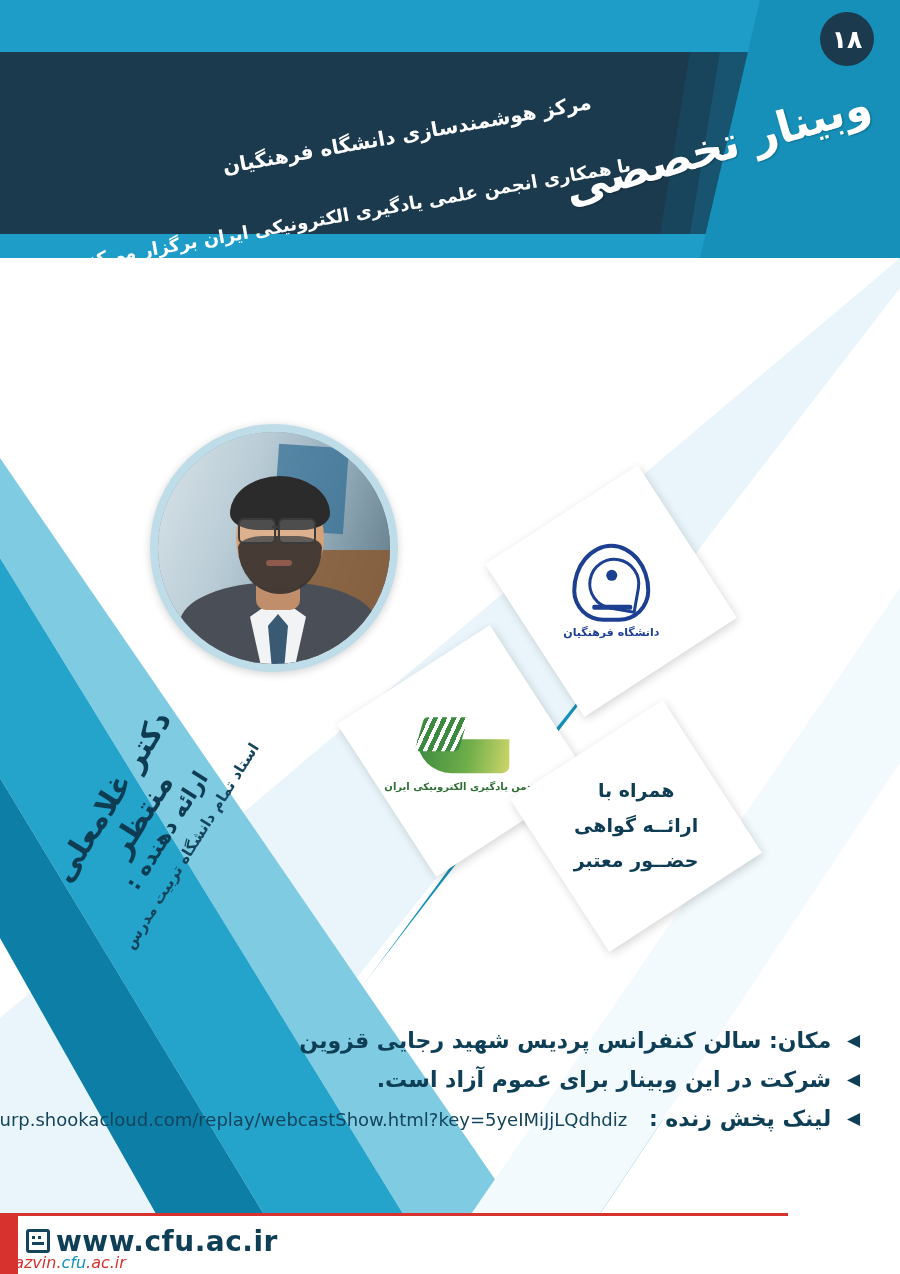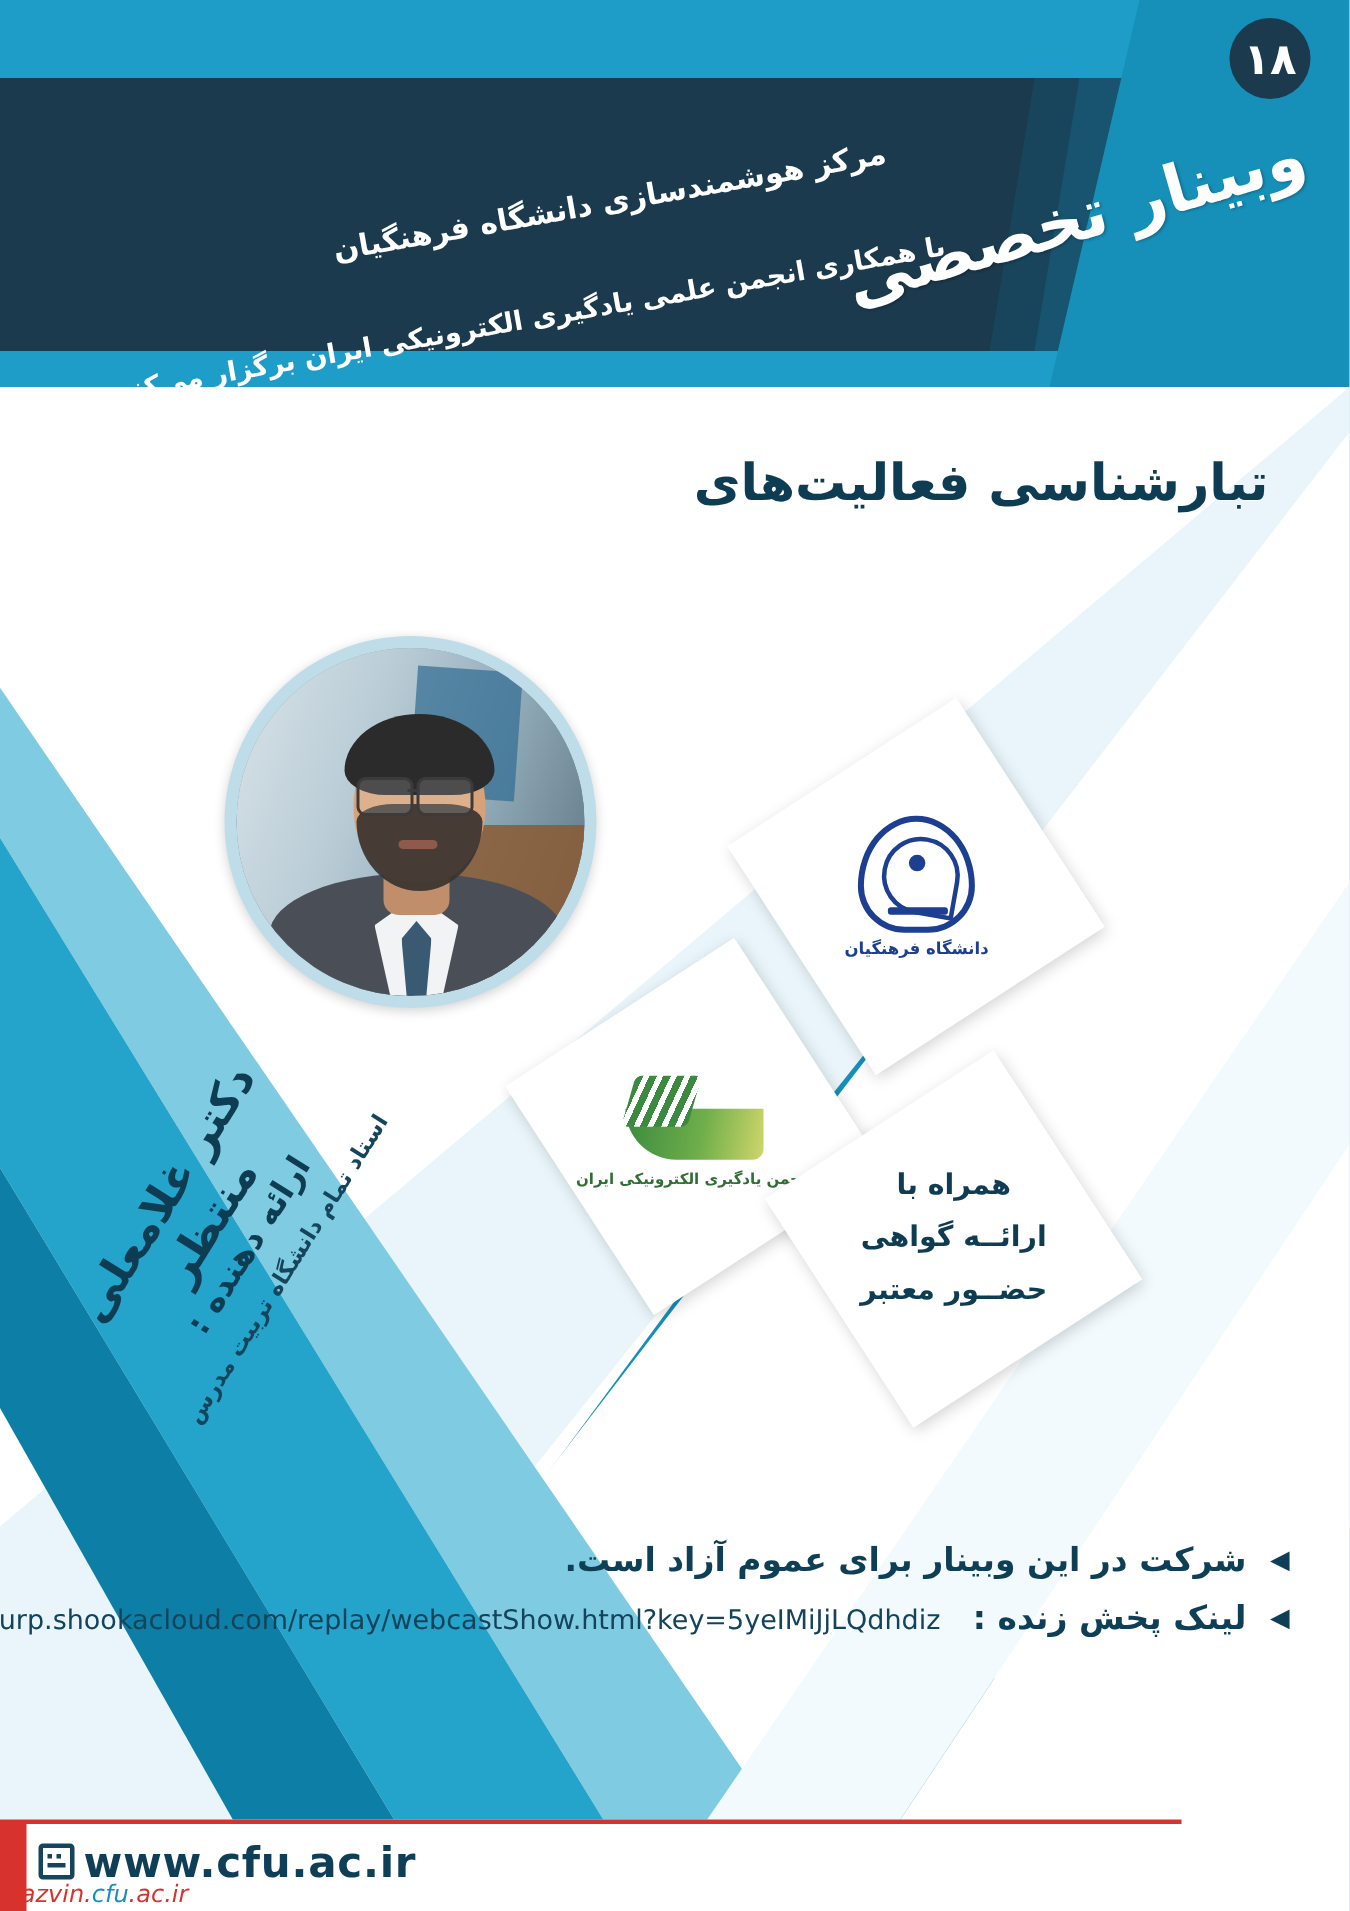--- a/index.html
+++ b/index.html
@@ -61,21 +61,21 @@
 
   .badge-18 {
     position: absolute;
     right: 26px;
     top: 12px;
     width: 54px;
     height: 54px;
     border-radius: 50%;
     background: #1b3a4d;
     color: #ffffff;
-    font-size: 29px;
+    font-size: 25px;
     font-weight: bold;
     display: flex;
     align-items: center;
     justify-content: center;
     letter-spacing: 1px;
   }
 
   
   .webinar-title {
     position: absolute;
@@ -463,21 +463,20 @@
     <div class="shape s-lightblue"></div>
     <div class="shape s-white-wedge"></div>
     <div class="shape s-teal-band-c"></div>
     <div class="shape s-teal-band-a"></div>
     <div class="shape s-teal-band-b"></div>
     <div class="shape s-pale-lower"></div>
     <div class="shape s-white-lower"></div>
   </div>
 
   <div class="seminar-title">
-    <div>تبارشناسی فعالیت‌های</div>
   </div>
 
   <div class="photo-wrap">
     <div class="photo">
       <div class="ph-wall"></div>
       <div class="ph-frame"></div>
       <div class="ph-chair"></div>
       <div class="ph-suit"></div>
       <div class="ph-shirt"></div>
       <div class="ph-tie"></div>
@@ -526,20 +525,24 @@
 
   <div class="presenter">
     <span class="name">دکتر غلامعلی منتظر</span>
     <span class="lbl">ارائه دهنده :</span>
     <div class="aff">استاد تمام دانشگاه تربیت مدرس</div>
   </div>
 
   <div class="details">
     <div class="detail-row">
       <span class="bullet">◀</span>
+      <span>مکان: سالن کنفرانس پردیس شهید رجایی قزوین</span>
+    </div>
+    <div class="detail-row">
+      <span class="bullet">◀</span>
       <span>شرکت در این وبینار برای عموم آزاد است.</span>
     </div>
     <div class="detail-row link-row">
       <span class="bullet">◀</span>
       <span>لینک پخش زنده :</span>
       <span class="link-url">http://cfurp.shookacloud.com/replay/webcastShow.html?key=5yeIMiJjLQdhdiz</span>
     </div>
   </div>
 
   <div class="footer-band">

